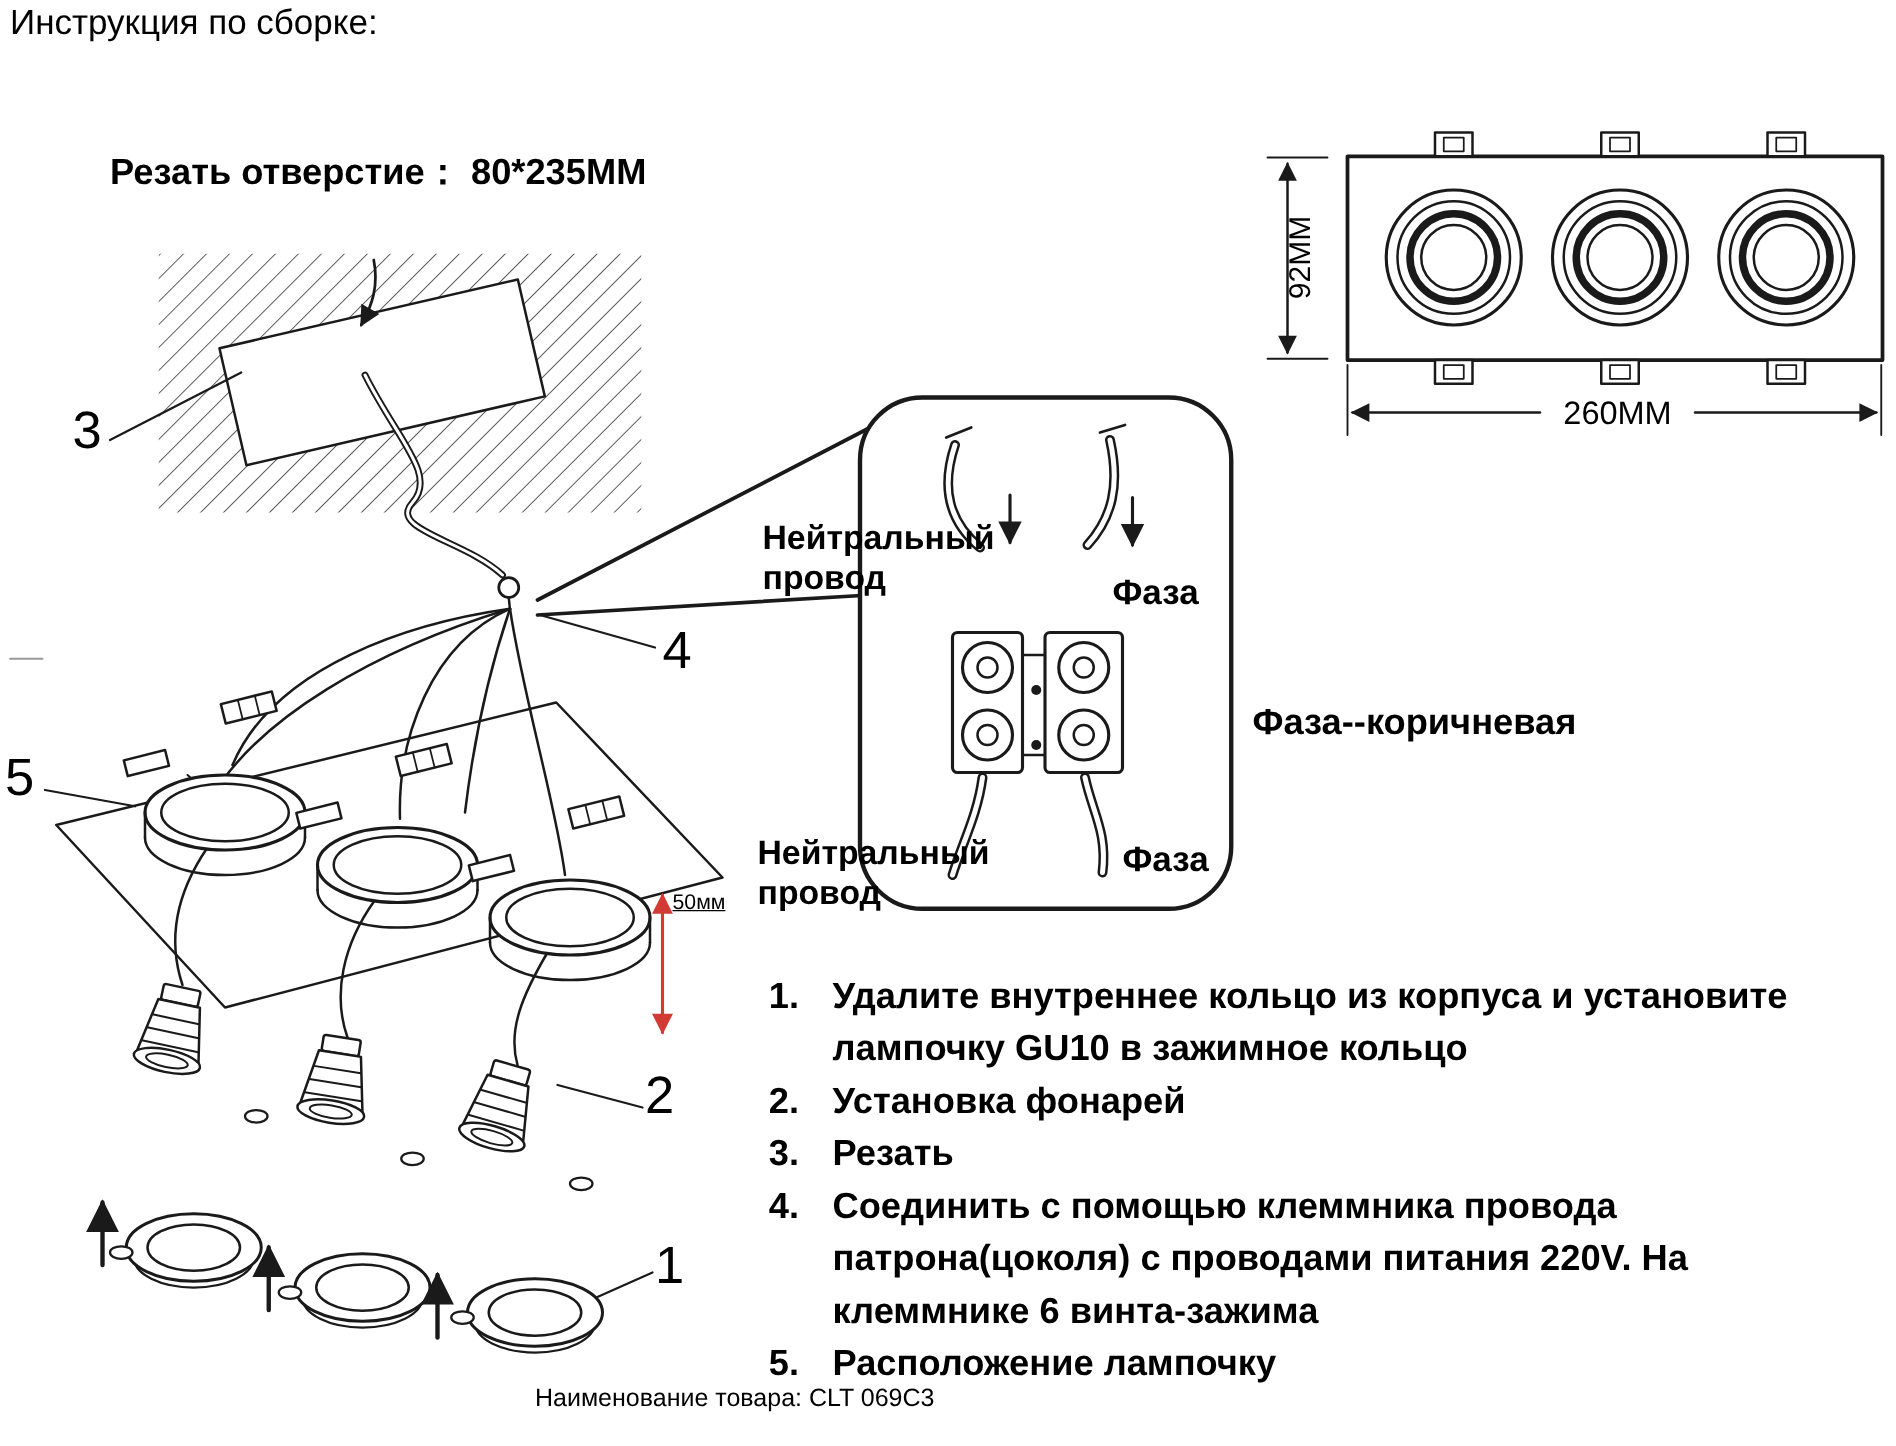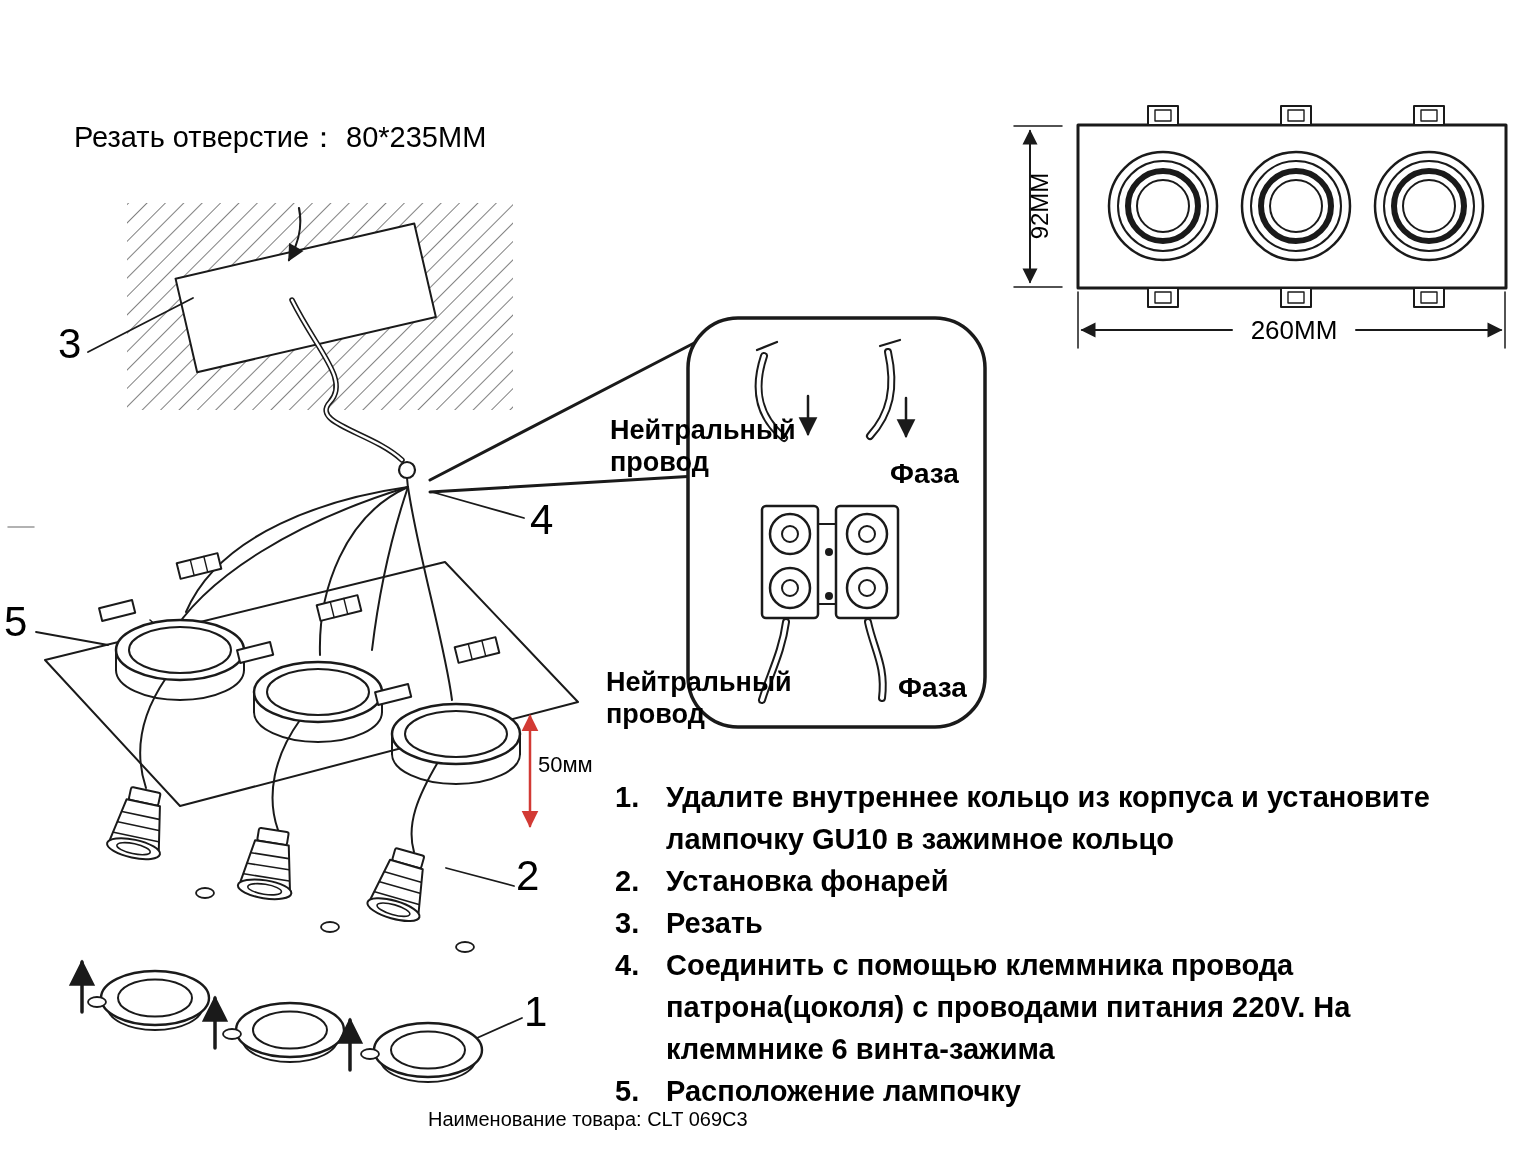--- a/index.html
+++ b/index.html
@@ -2,27 +2,27 @@
 <html><head>
 <meta charset="utf-8">
 <style>
   * { margin:0; padding:0; box-sizing:border-box; }
   html,body { background:#fff; }
   body { font-family:"Liberation Sans", sans-serif; color:#000; }
   .page { position:relative; width:1517px; height:1157px; background:#fff; overflow:hidden; }
   .art { position:absolute; left:0; top:0; }
   .label { position:absolute; white-space:nowrap; color:#000; }
   .t-title   { left:8px;   top:2px;   font-size:28px; }
-  .t-cuthole { left:74px;  top:118px; font-size:29px; font-weight:400; }
+  .t-cuthole { left:88px;  top:118px; font-size:29px; font-weight:700; }
   .t-n3 { left:58px;  top:320px; font-size:42px; }
   .t-n5 { left:4px;   top:598px; font-size:42px; }
   .t-n4 { left:530px; top:496px; font-size:42px; }
   .t-n2 { left:516px; top:852px; font-size:42px; }
   .t-n1 { left:524px; top:988px; font-size:42px; }
-  .t-50 { left:538px; top:752px; font-size:22px; }
+  .t-50 { left:538px; top:712px; font-size:17px;text-decoration:underline; }
   .t-neutral-top    { left:610px; top:414px; font-size:27px; font-weight:600; width:185px; white-space:normal; line-height:1.2; }
   .t-phase-top      { left:890px; top:458px; font-size:28px; font-weight:700; }
   .t-neutral-bottom { left:606px; top:666px; font-size:27px; font-weight:600; width:185px; white-space:normal; line-height:1.2; }
   .t-phase-bottom   { left:898px; top:672px; font-size:28px; font-weight:700; }
   .t-legend1 { left:1002px; top:562px; font-size:29px; font-weight:700; }
   .t-legend2 { left:1002px; top:602px; font-size:29px; font-weight:700; }
   .t-product { left:428px;  top:1108px; font-size:20px; }
   .steps { position:absolute; left:615px; top:776px; width:880px; }
   .step { display:flex; font-size:29px; font-weight:700; line-height:42px; }
   .step-num { width:40px; flex:none; }
@@ -249,33 +249,35 @@
       <g>
         <line x1="1078" y1="292" x2="1078" y2="348" stroke-width="1.5"></line>
         <line x1="1505" y1="292" x2="1505" y2="348" stroke-width="1.5"></line>
         <line x1="1082" y1="330" x2="1232" y2="330" stroke-width="2" marker-start="url(#arrB)"></line>
         <line x1="1356" y1="330" x2="1501" y2="330" stroke-width="2" marker-end="url(#arrB)"></line>
         <text x="1294" y="339" text-anchor="middle" font-size="26" fill="#000" stroke="none">260MM</text>
       </g>
     </g>
   </svg>
 
+  <div class="label t-title">Инструкция по сборке:</div>
   <div class="label t-cuthole">Резать отверстие： 80*235MM</div>
 
   <div class="label t-n3">3</div>
   <div class="label t-n5">5</div>
   <div class="label t-n4">4</div>
   <div class="label t-n2">2</div>
   <div class="label t-n1">1</div>
   <div class="label t-50">50мм</div>
 
   <div class="label t-neutral-top">Нейтральный провод</div>
   <div class="label t-phase-top">Фаза</div>
   <div class="label t-neutral-bottom">Нейтральный провод</div>
   <div class="label t-phase-bottom">Фаза</div>
+  <div class="label t-legend1">Фаза--коричневая</div>
 
   <div class="steps">
     <div class="step">
       <span class="step-num">1.</span>
       <span class="step-text">Удалите внутреннее кольцо из корпуса и установите лампочку GU10 в зажимное кольцо</span>
     </div>
     <div class="step">
       <span class="step-num">2.</span>
       <span class="step-text">Установка фонарей</span>
     </div>

